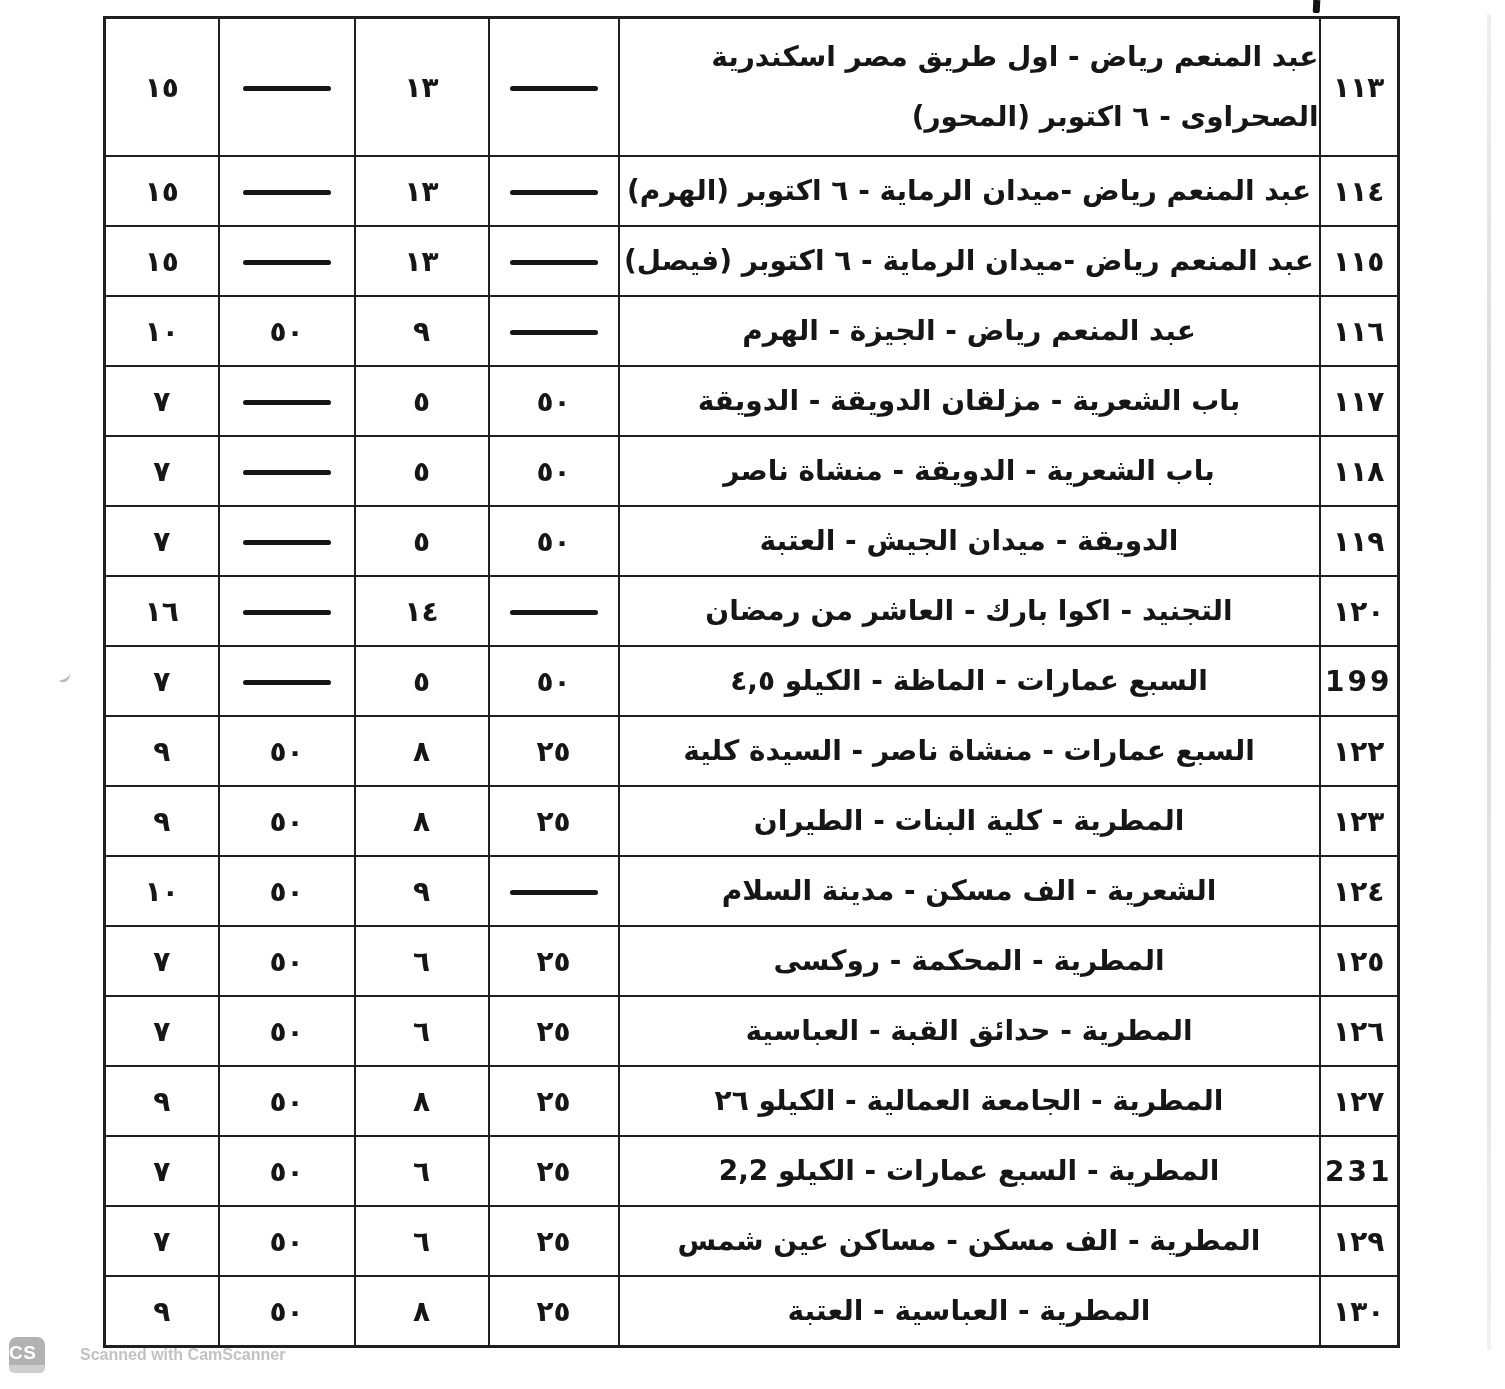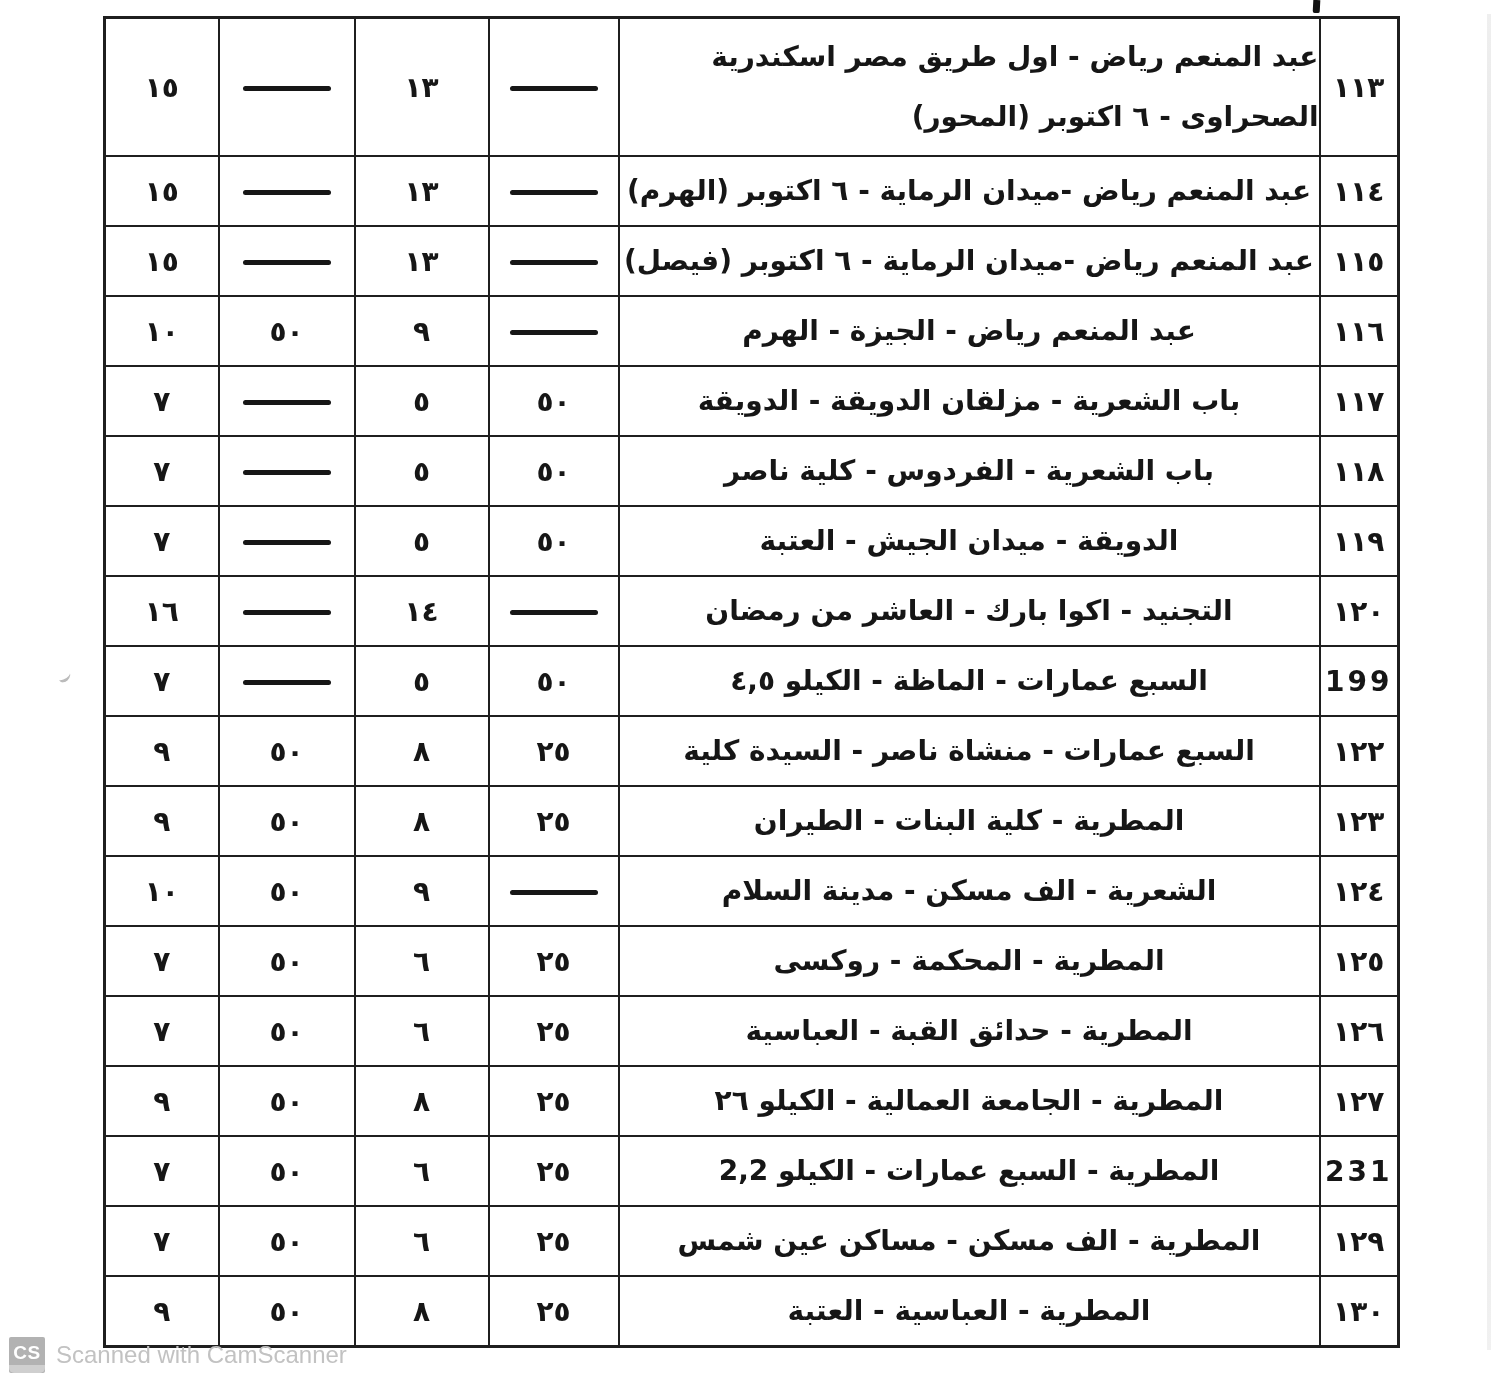--- a/index.html
+++ b/index.html
@@ -100,46 +100,47 @@
     display: flex;
     align-items: center;
     gap: 11px;
     font-family: "Liberation Sans", sans-serif;
   }
   .cs-badge {
     position: relative;
     width: 36px;
     height: 36px;
     background: #b2b2b2;
-    border-radius: 2px;
+    border-radius: 8px;
     display: flex;
     align-items: center;
-    justify-content: center;
+    justify-content: flex-start;
   }
   .cs-text {
     color: #ffffff;
     font-weight: bold;
     font-size: 19px;
     letter-spacing: .5px;
     margin-top: -5px;
   }
   .cs-bar {
     position: absolute;
     bottom: 0;
     left: 0;
     right: 0;
     height: 8px;
     background: #cfcfcf;
     border-radius: 0 0 5px 5px;
   }
   .footer-text {
     color: var(--footer_gray, #c2c2c2);
-    font-size: 24px;
-    font-weight: 400;
+    font-size: 16px;
+    font-weight: 700;
     white-space: nowrap;
+    margin-left: 24px;
   }
 </style>
 </head>
 <body>
 
 <div class="page">
 
   <div class="tick"></div>
   <div class="edge-shadow"></div>
   <div class="smudge"></div>
@@ -189,21 +190,21 @@
         <tr>
           <td class="c-no">١١٧</td>
           <td class="c-route">باب الشعرية - مزلقان الدويقة - الدويقة</td>
           <td class="c-fare">٥٠</td>
           <td class="c-fare">٥</td>
           <td class="c-fare"><span class="dash"></span></td>
           <td class="c-fare">٧</td>
         </tr>
         <tr>
           <td class="c-no">١١٨</td>
-          <td class="c-route">باب الشعرية - الفردوس - كلية ناصر</td>
+          <td class="c-route">باب الشعرية - الدويقة - منشاة ناصر</td>
           <td class="c-fare">٥٠</td>
           <td class="c-fare">٥</td>
           <td class="c-fare"><span class="dash"></span></td>
           <td class="c-fare">٧</td>
         </tr>
         <tr>
           <td class="c-no">١١٩</td>
           <td class="c-route">الدويقة - ميدان الجيش - العتبة</td>
           <td class="c-fare">٥٠</td>
           <td class="c-fare">٥</td>

